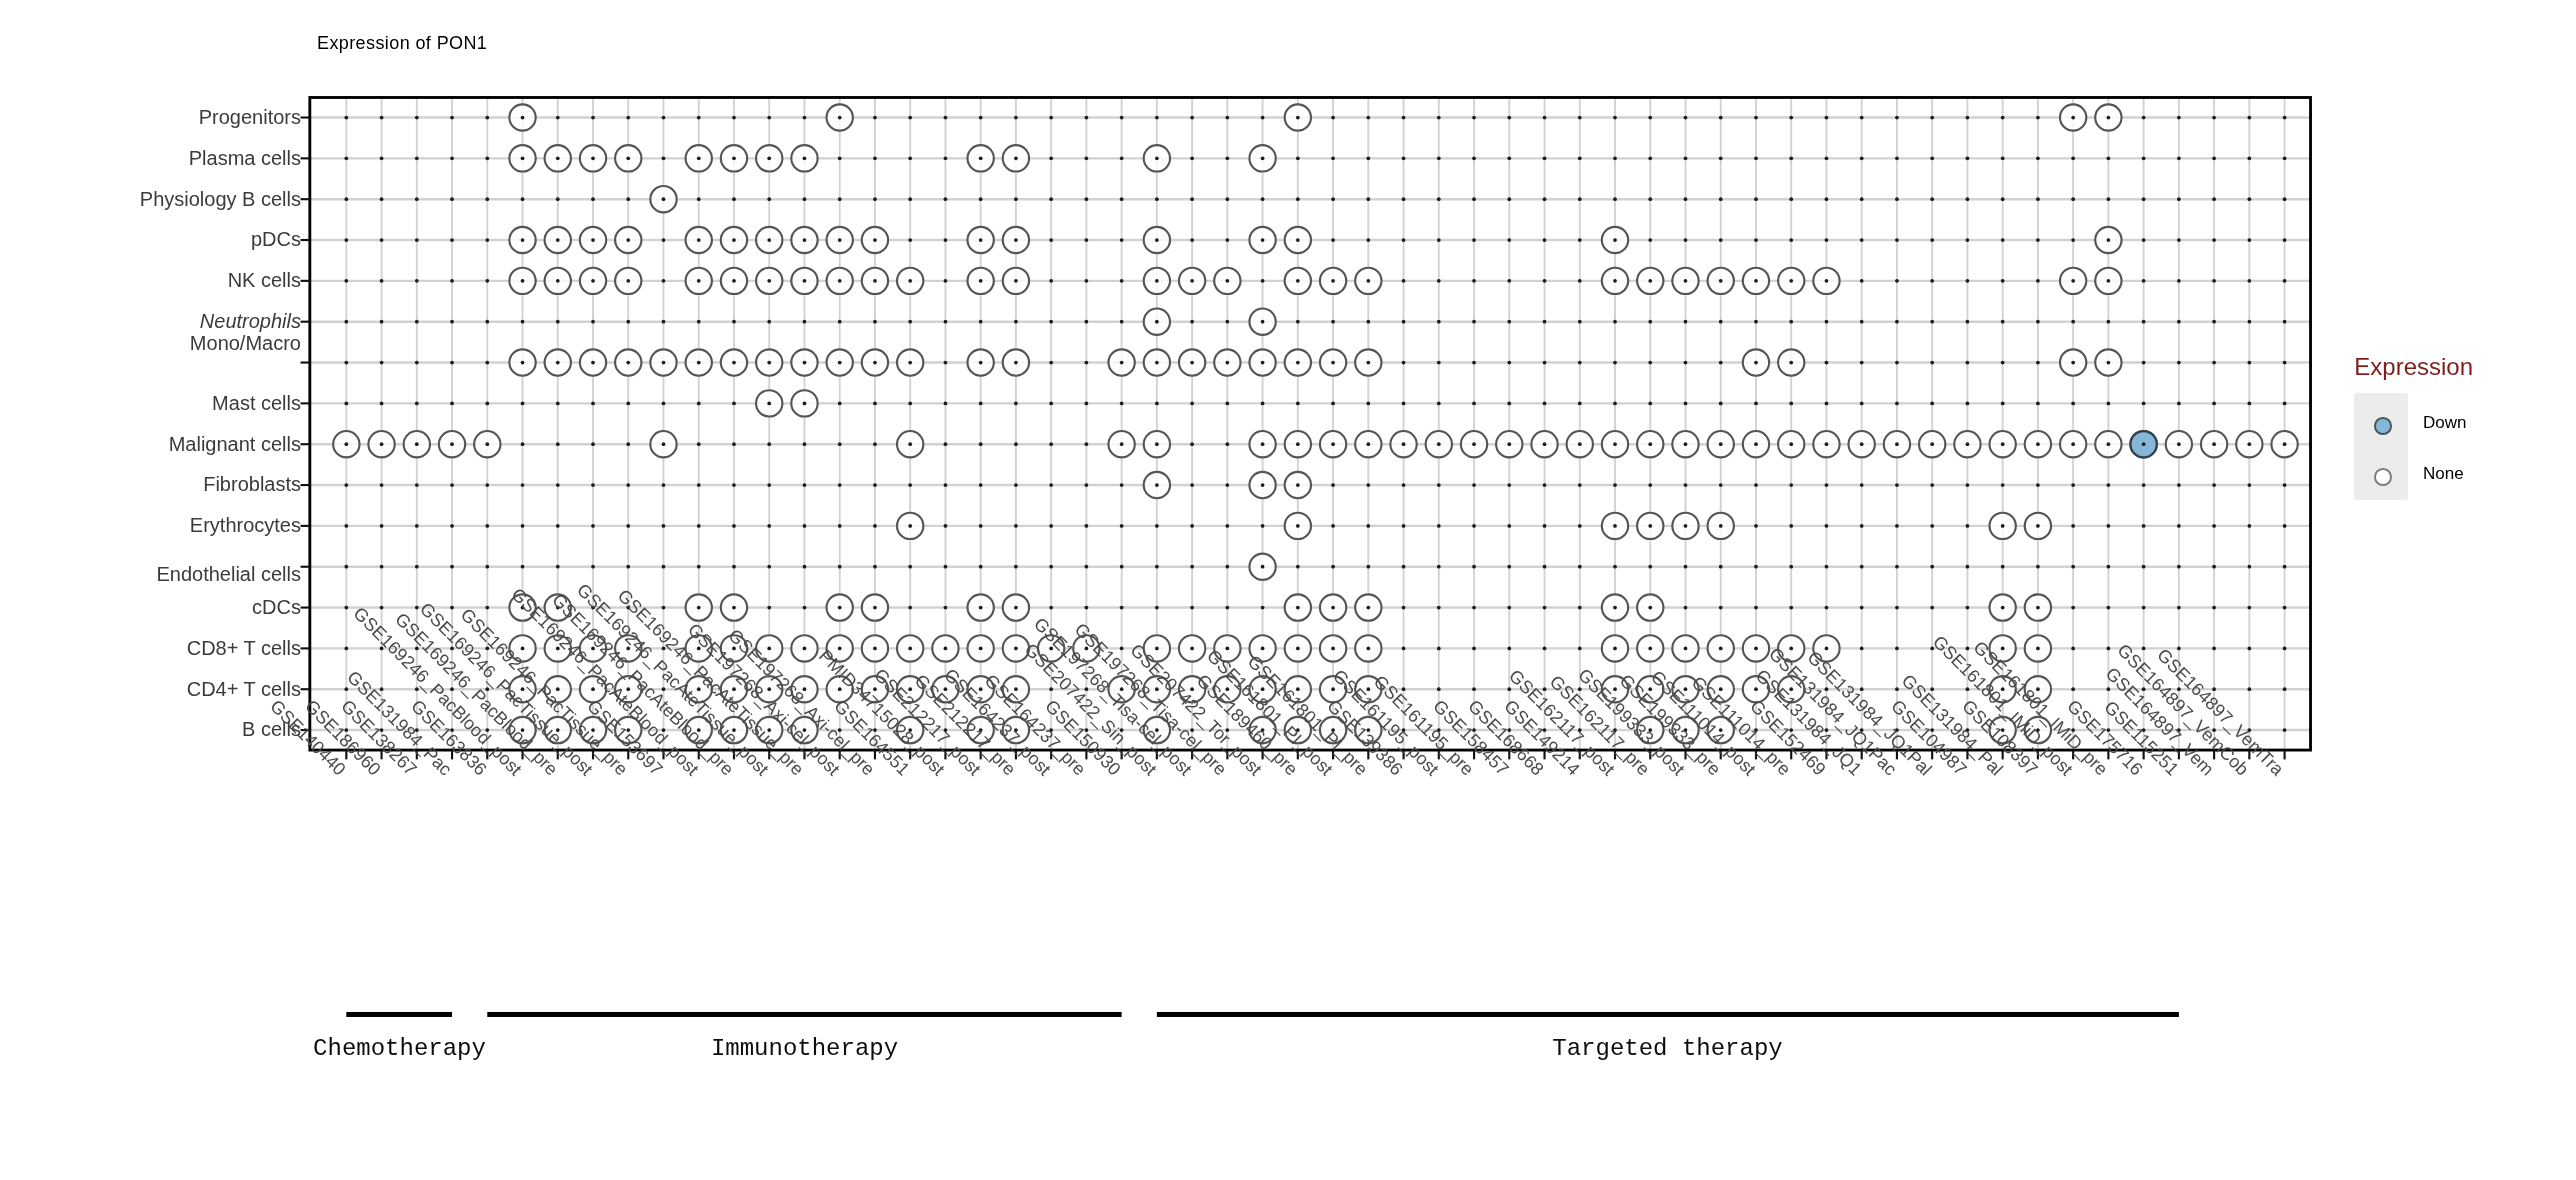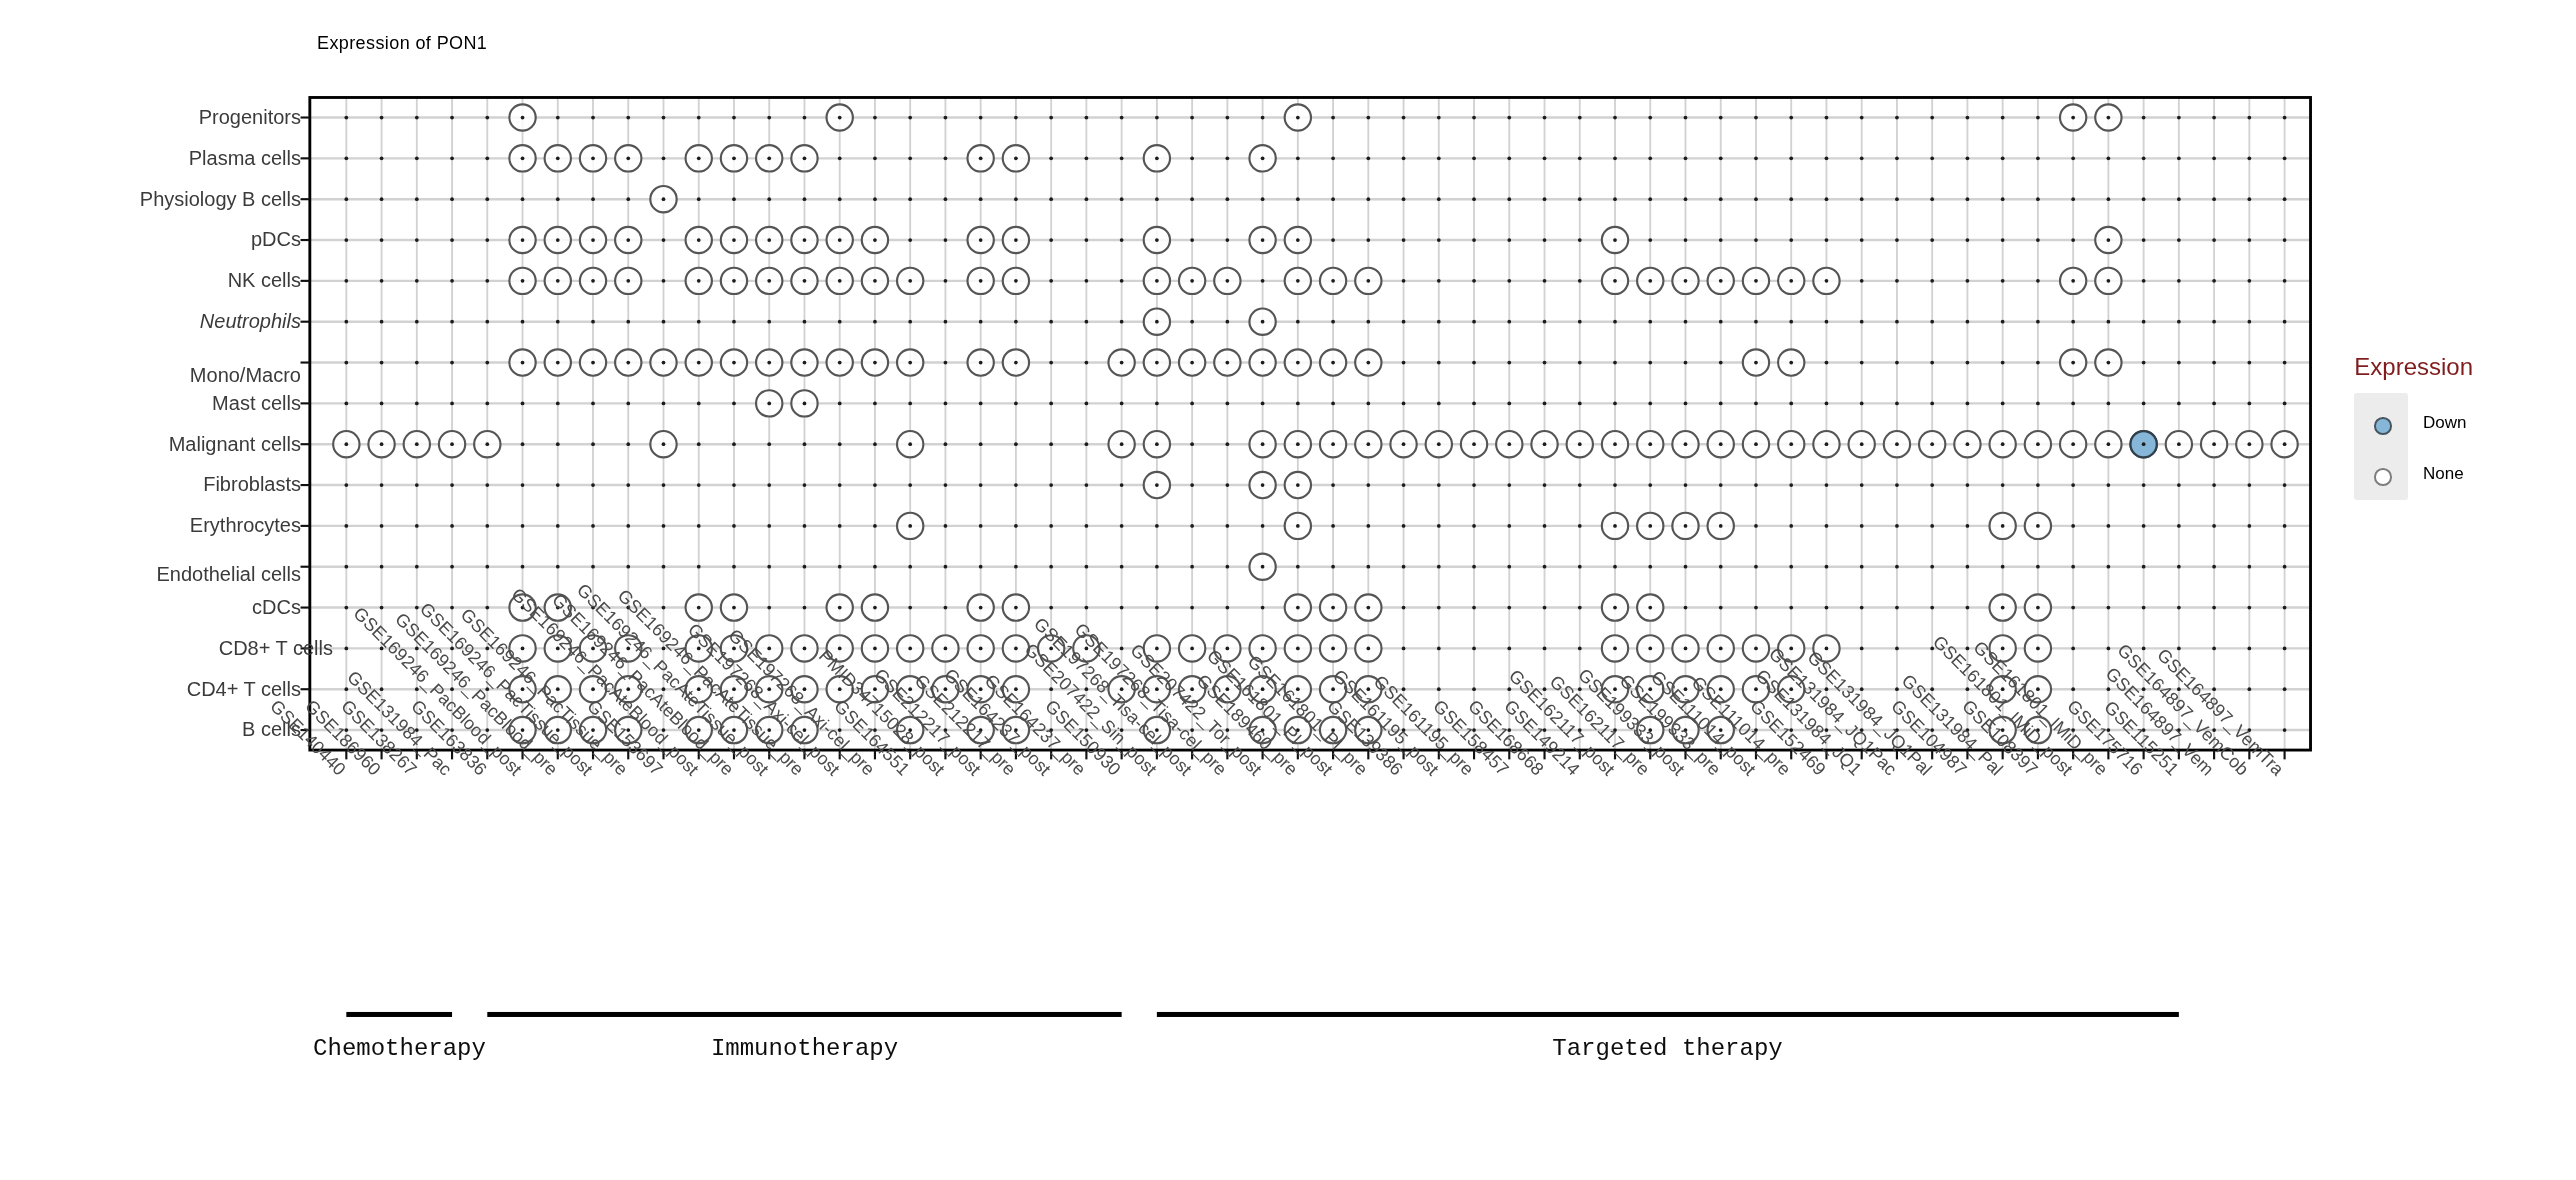--- a/index.html
+++ b/index.html
@@ -1318,28 +1318,28 @@
       <rect x="1616.75" y="1414" width="1428.25" height="7" fill="#000"></rect>
     </svg>
 
   <div id="labels-layer">
       <div class="ylab" style="top: 106px;">Progenitors</div>
       <div class="ylab" style="top: 147px;">Plasma cells</div>
       <div class="ylab" style="top: 188px;">Physiology B cells</div>
       <div class="ylab" style="top: 228px;">pDCs</div>
       <div class="ylab" style="top: 269px;">NK cells</div>
       <div class="ylab" style="top: 310px; font-style: italic;">Neutrophils</div>
-      <div class="ylab" style="top: 364px; text-align: right;">Mono/Macro</div>
+      <div class="ylab" style="top: 332px; text-align: right;">Mono/Macro</div>
       <div class="ylab" style="top: 392px;">Mast cells</div>
       <div class="ylab" style="top: 433px;">Malignant cells</div>
       <div class="ylab" style="top: 473px;">Fibroblasts</div>
       <div class="ylab" style="top: 514px;">Erythrocytes</div>
       <div class="ylab" style="top: 563px;">Endothelial cells</div>
       <div class="ylab" style="top: 596px;">cDCs</div>
-      <div class="ylab" style="top: 637px; padding-left: 32px;">CD8+ T cells</div>
+      <div class="ylab" style="top: 637px;">CD8+ T cells</div>
       <div class="ylab" style="top: 678px;">CD4+ T cells</div>
       <div class="ylab" style="top: 718px;">B cells</div>
       <div class="xlab" style="right: 2227px; top: 766px;">GSE140440</div>
       <div class="xlab" style="right: 2192px; top: 766px;">GSE186960</div>
       <div class="xlab" style="right: 2156px; top: 766px;">GSE138267</div>
       <div class="xlab" style="right: 2121px; top: 766px;">GSE131984_Pac</div>
       <div class="xlab" style="right: 2086px; top: 766px;">GSE163836</div>
       <div class="xlab" style="right: 2051px; top: 766px;">GSE169246_PacBlood_post</div>
       <div class="xlab" style="right: 2015px; top: 766px;">GSE169246_PacBlood_pre</div>
       <div class="xlab" style="right: 1980px; top: 766px;">GSE169246_PacTissue_post</div>

